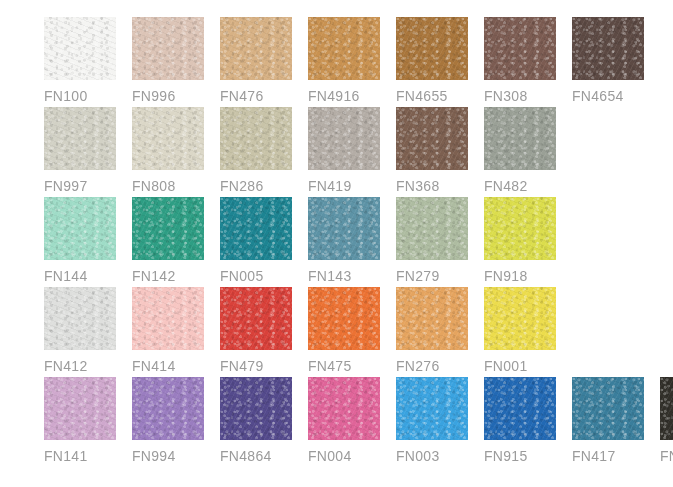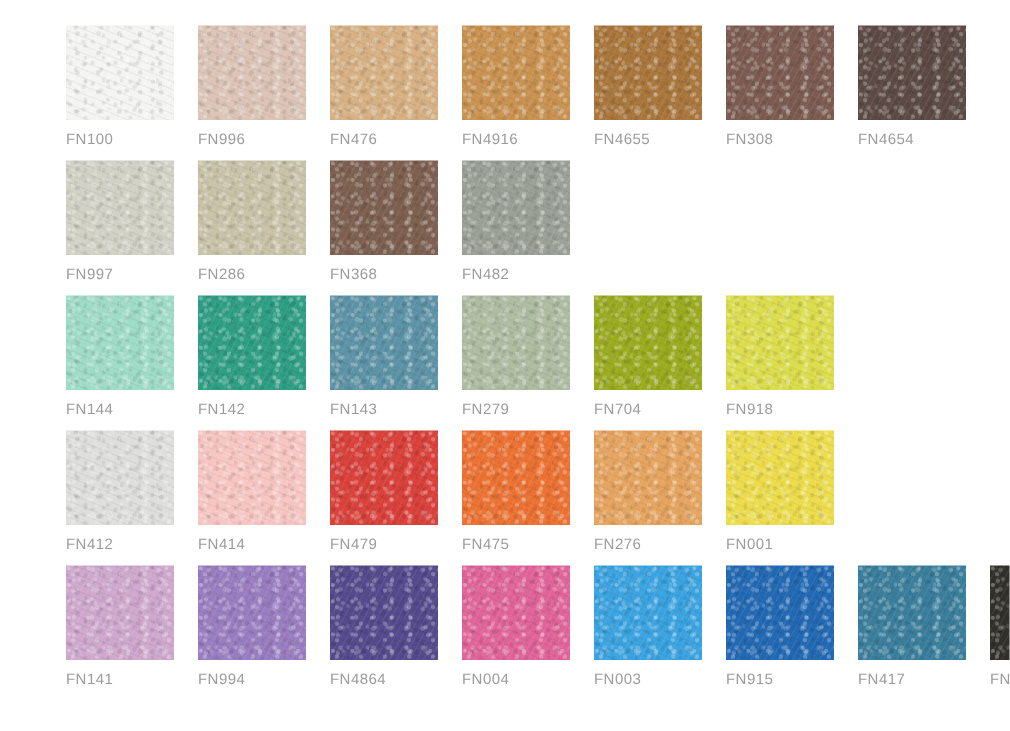--- a/index.html
+++ b/index.html
@@ -74,21 +74,21 @@
     content: "";
     position: absolute;
     inset: 0;
     background-image:
       repeating-linear-gradient(118deg, rgba(255,255,255,0.055) 0 1px, transparent 1px 4px),
       repeating-linear-gradient(22deg, rgba(0,0,0,0.045) 0 1px, transparent 1px 5px);
     pointer-events: none;
   }
   .swatch-label {
     margin-top: 9px;
-    font-size: 10px;
+    font-size: 14px;
     letter-spacing: 0.3px;
     color: #9b9b9b;
     font-family: "Liberation Sans", sans-serif;
     white-space: nowrap;
     line-height: 1;
   }
 </style>
 </head>
 <body>
 
@@ -124,55 +124,63 @@
       <div class="swatch-label">FN4654</div>
     </div>
   </div>
 
   <div class="swatch-row">
     <div class="swatch-cell">
       <div class="swatch-chip" style="background-color: rgb(210, 209, 197);"></div>
       <div class="swatch-label">FN997</div>
     </div>
     <div class="swatch-cell">
+      <div class="swatch-chip" style="background-color: rgb(219, 215, 199);"></div>
+      <div class="swatch-label">FN808</div>
+    </div>
+    <div class="swatch-cell">
       <div class="swatch-chip" style="background-color: rgb(200, 195, 168);"></div>
       <div class="swatch-label">FN286</div>
     </div>
     <div class="swatch-cell">
+      <div class="swatch-chip" style="background-color: rgb(180, 173, 166);"></div>
+      <div class="swatch-label">FN419</div>
+    </div>
+    <div class="swatch-cell">
       <div class="swatch-chip" style="background-color: rgb(125, 96, 80);"></div>
       <div class="swatch-label">FN368</div>
     </div>
     <div class="swatch-cell">
       <div class="swatch-chip" style="background-color: rgb(154, 160, 150);"></div>
       <div class="swatch-label">FN482</div>
     </div>
   </div>
 
   <div class="swatch-row">
     <div class="swatch-cell">
       <div class="swatch-chip" style="background-color: rgb(159, 220, 199);"></div>
       <div class="swatch-label">FN144</div>
     </div>
     <div class="swatch-cell">
       <div class="swatch-chip" style="background-color: rgb(46, 158, 132);"></div>
       <div class="swatch-label">FN142</div>
     </div>
     <div class="swatch-cell">
+      <div class="swatch-chip" style="background-color: rgb(29, 132, 146);"></div>
+      <div class="swatch-label">FN005</div>
+    </div>
+    <div class="swatch-cell">
       <div class="swatch-chip" style="background-color: rgb(93, 147, 166);"></div>
       <div class="swatch-label">FN143</div>
     </div>
     <div class="swatch-cell">
       <div class="swatch-chip" style="background-color: rgb(174, 188, 161);"></div>
       <div class="swatch-label">FN279</div>
     </div>
     <div class="swatch-cell">
-      <div class="swatch-chip" style="background-color: rgb(154, 171, 32);"></div>
-      <div class="swatch-label">FN704</div>
-    </div>
-    <div class="swatch-cell">
       <div class="swatch-chip" style="background-color: rgb(219, 221, 76);"></div>
       <div class="swatch-label">FN918</div>
     </div>
   </div>
 
   <div class="swatch-row">
     <div class="swatch-cell">
       <div class="swatch-chip" style="background-color: rgb(222, 223, 221);"></div>
       <div class="swatch-label">FN412</div>
     </div>

